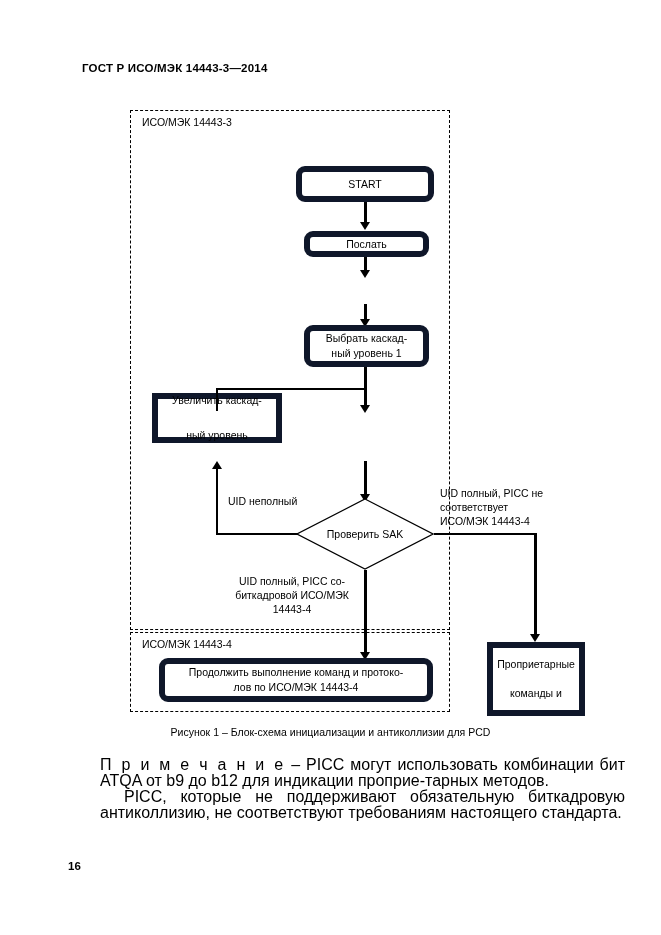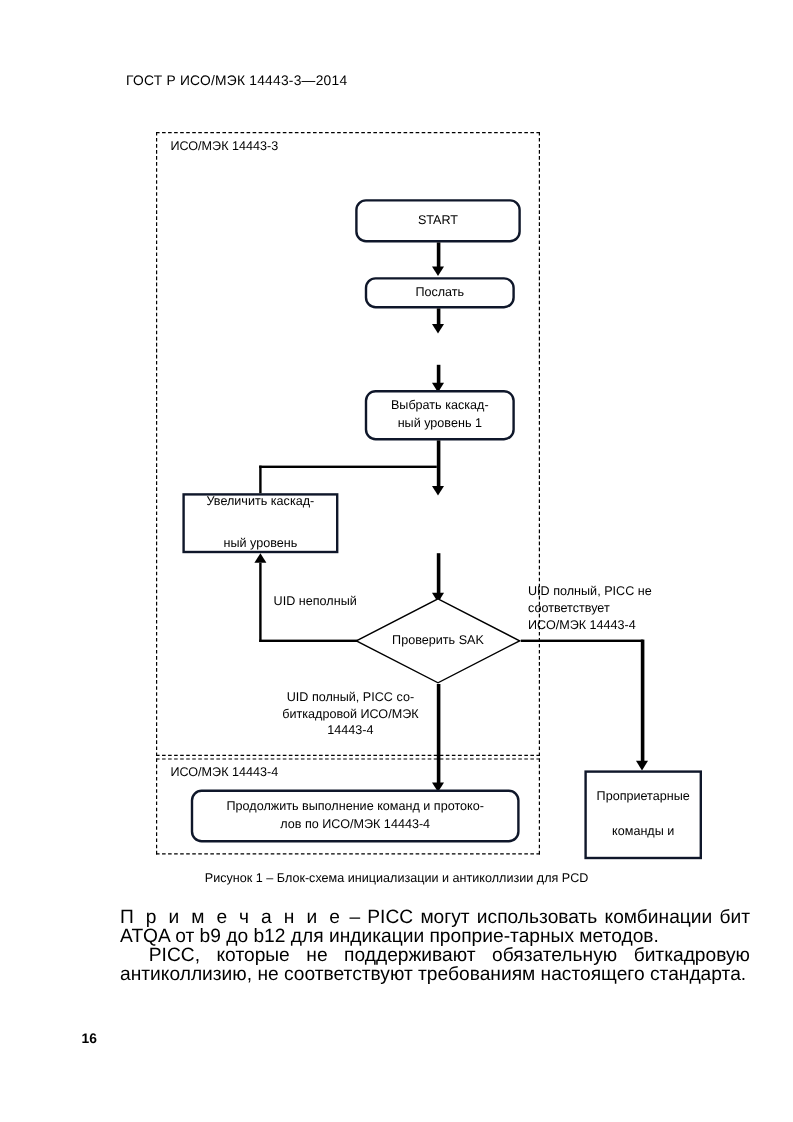--- a/index.html
+++ b/index.html
@@ -16,24 +16,24 @@
     overflow: hidden;
   }
   .page {
     position: absolute;
     left: 0; top: 0;
     width: 661px;
     height: 935px;
   }
   .hdr {
     position: absolute;
-    left: 105px;
+    left: 82px;
     top: 62px;
     font-size: 11.5px;
-    font-weight: normal;
+    font-weight: bold;
     letter-spacing: 0.2px;
     white-space: nowrap;
   }
 
   
   .fc {
     position: absolute;
     left: 0;
     top: 0;
     width: 661px;
@@ -44,21 +44,21 @@
     border: 1px dashed #000;
     box-sizing: border-box;
   }
   .dashlabel {
     position: absolute;
     font-size: 10.5px;
     white-space: nowrap;
   }
   .node {
     position: absolute;
-    border: 2px solid #0f172a;
+    border: 6px solid #0f172a;
     box-sizing: border-box;
     background: #fff;
     display: flex;
     flex-direction: column;
     align-items: center;
     justify-content: center;
     text-align: center;
     font-size: 10.5px;
     line-height: 15px;
     padding: 2px 4px;
@@ -172,21 +172,21 @@
 
     <div class="node rounded" style="left:304px; top:325px; width:125px; height:42px;">
       <span class="ln">Выбрать каскад-</span>
       <span class="ln">ный уровень 1</span>
     </div>
 
     <div class="vline" style="left:364px; top:367px; width:3px; height:42px;"></div>
     <div class="arrowhead arrow-down" style="left:360px; top:405px;"></div>
 
 
-    <div class="node" style="left:152px; top:411px; width:130px; height:50px;gap:20px;">
+    <div class="node" style="left:152px; top:393px; width:130px; height:50px;gap:20px;">
       <span class="ln">Увеличить каскад-</span>
       <span class="ln">ный уровень</span>
     </div>
 
     <div class="hline" style="left:216px; top:388px; width:148px; height:2px;"></div>
     <div class="vline" style="left:216px; top:388px; width:2px; height:23px;"></div>
 
     <div class="vline" style="left:364px; top:461px; width:3px; height:38px;"></div>
     <div class="arrowhead arrow-down" style="left:360px; top:494px;"></div>
 

